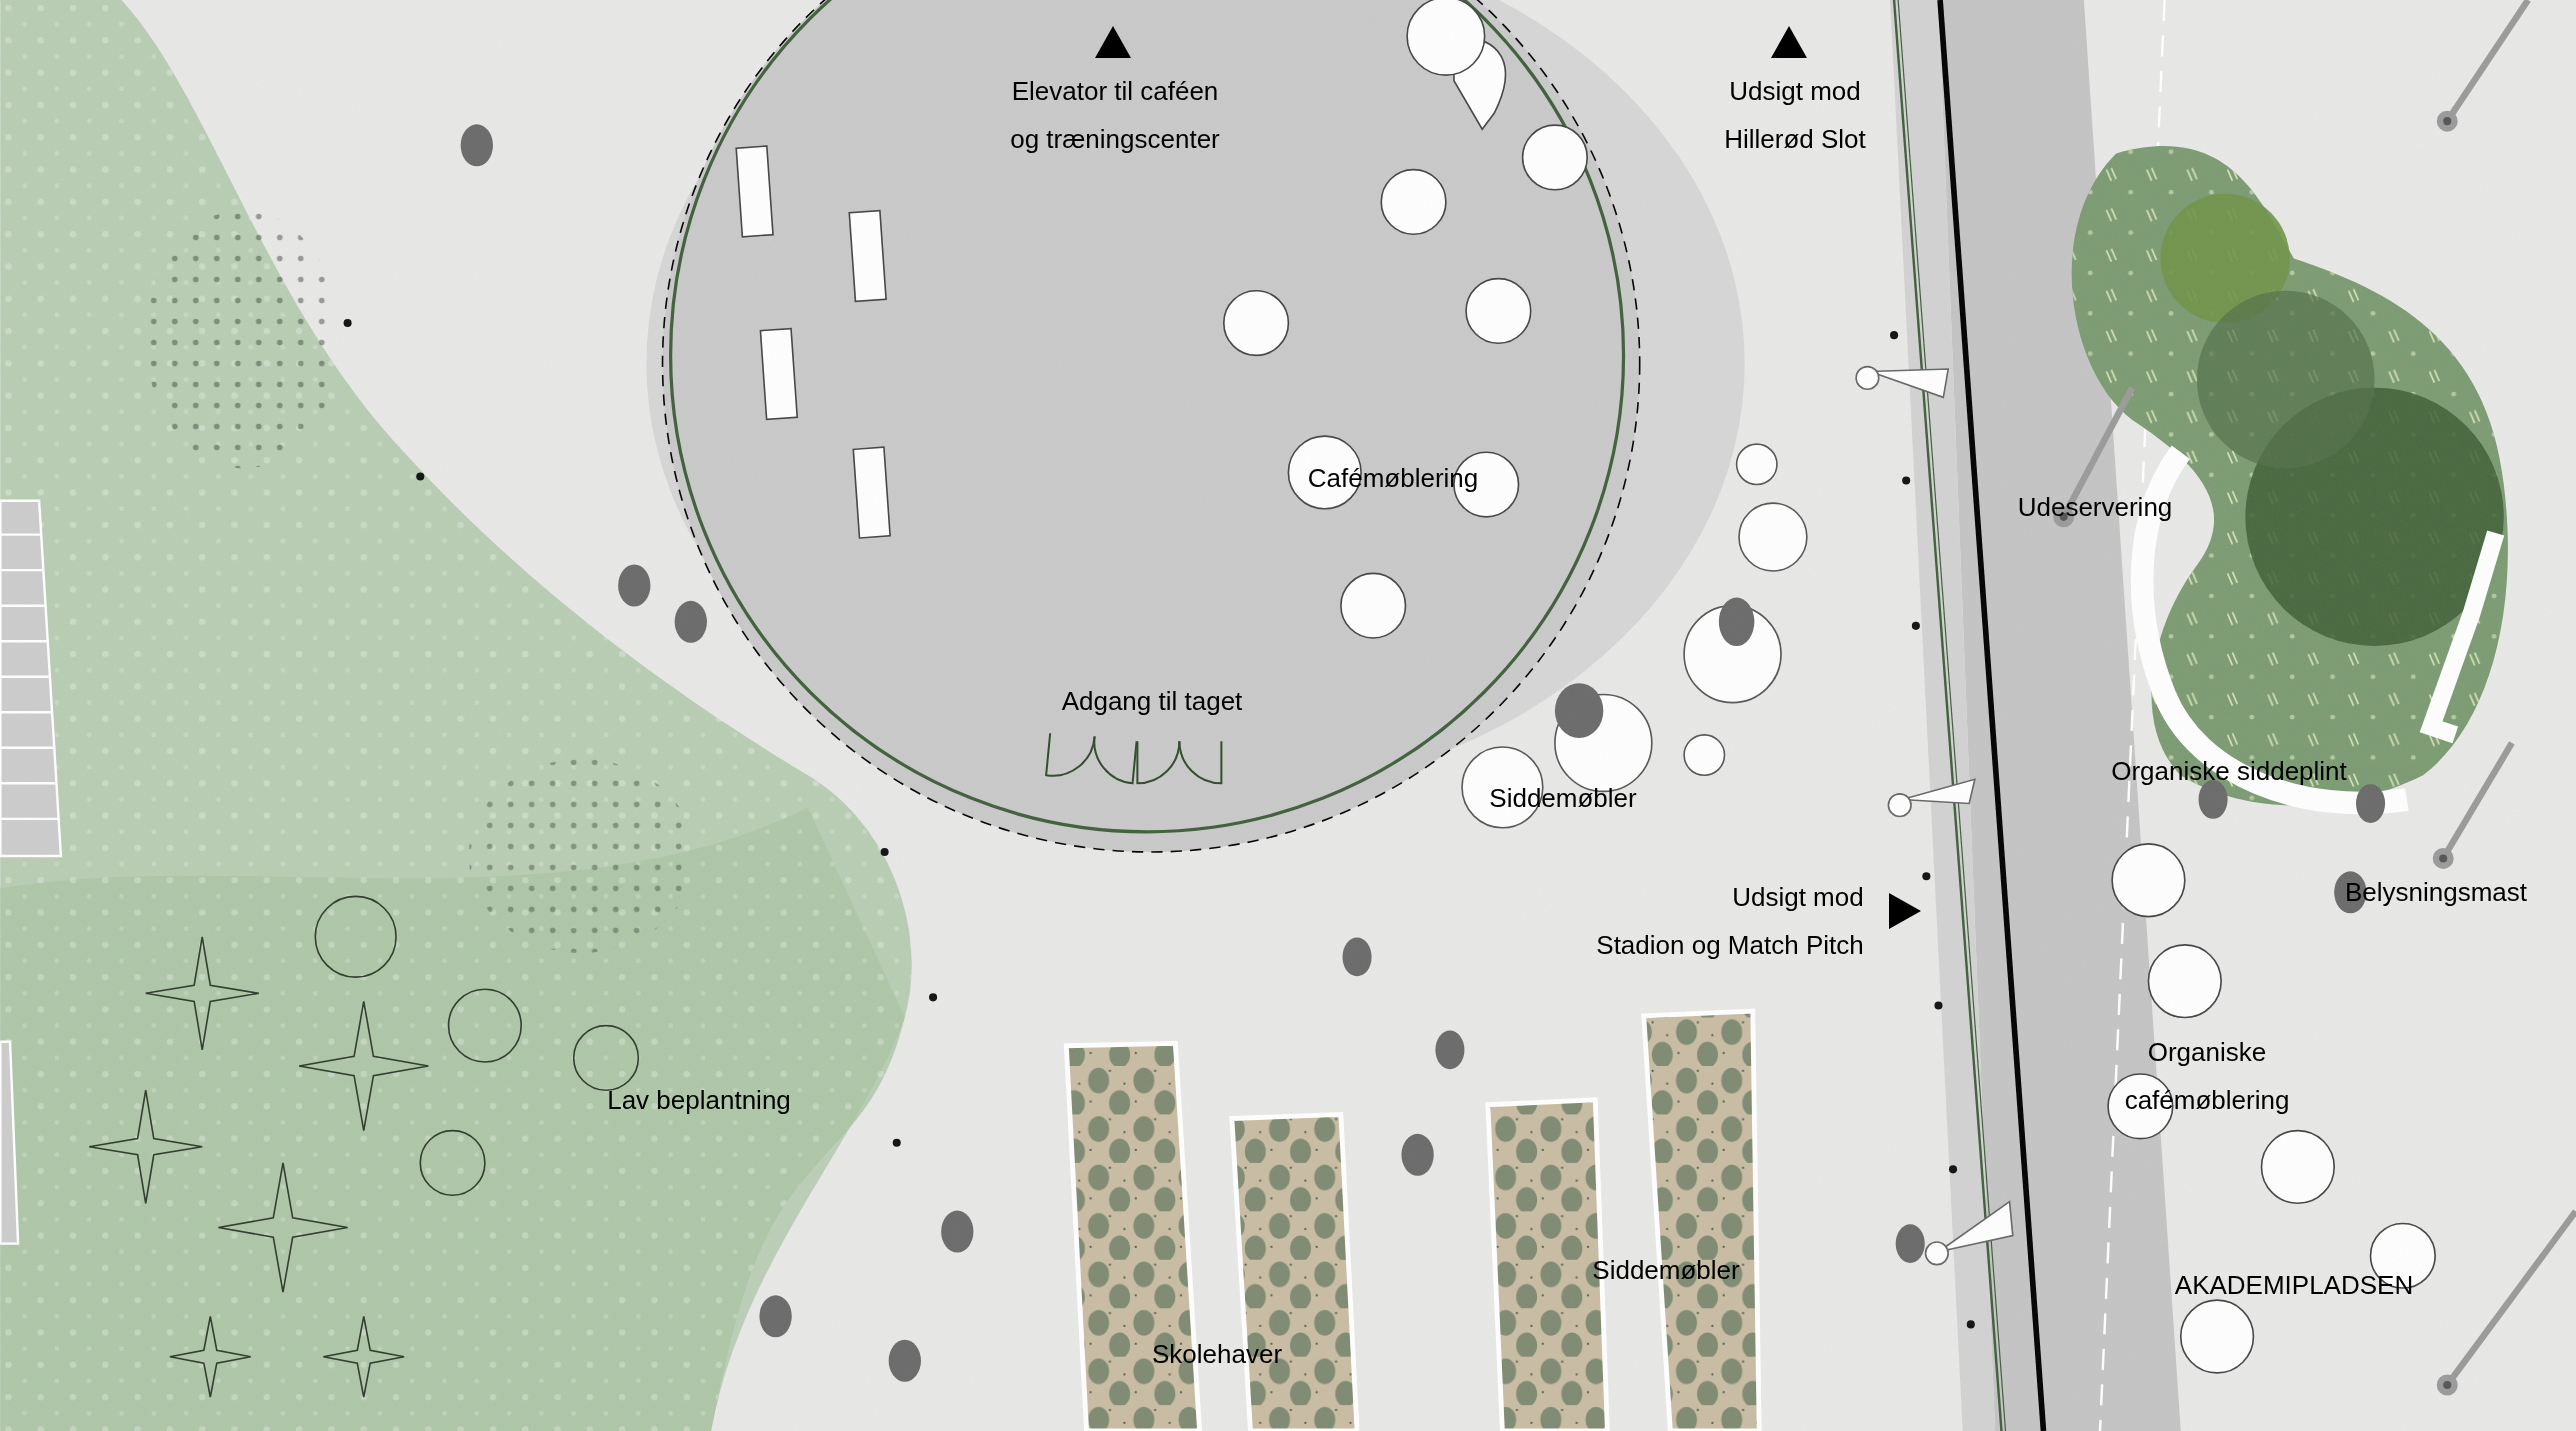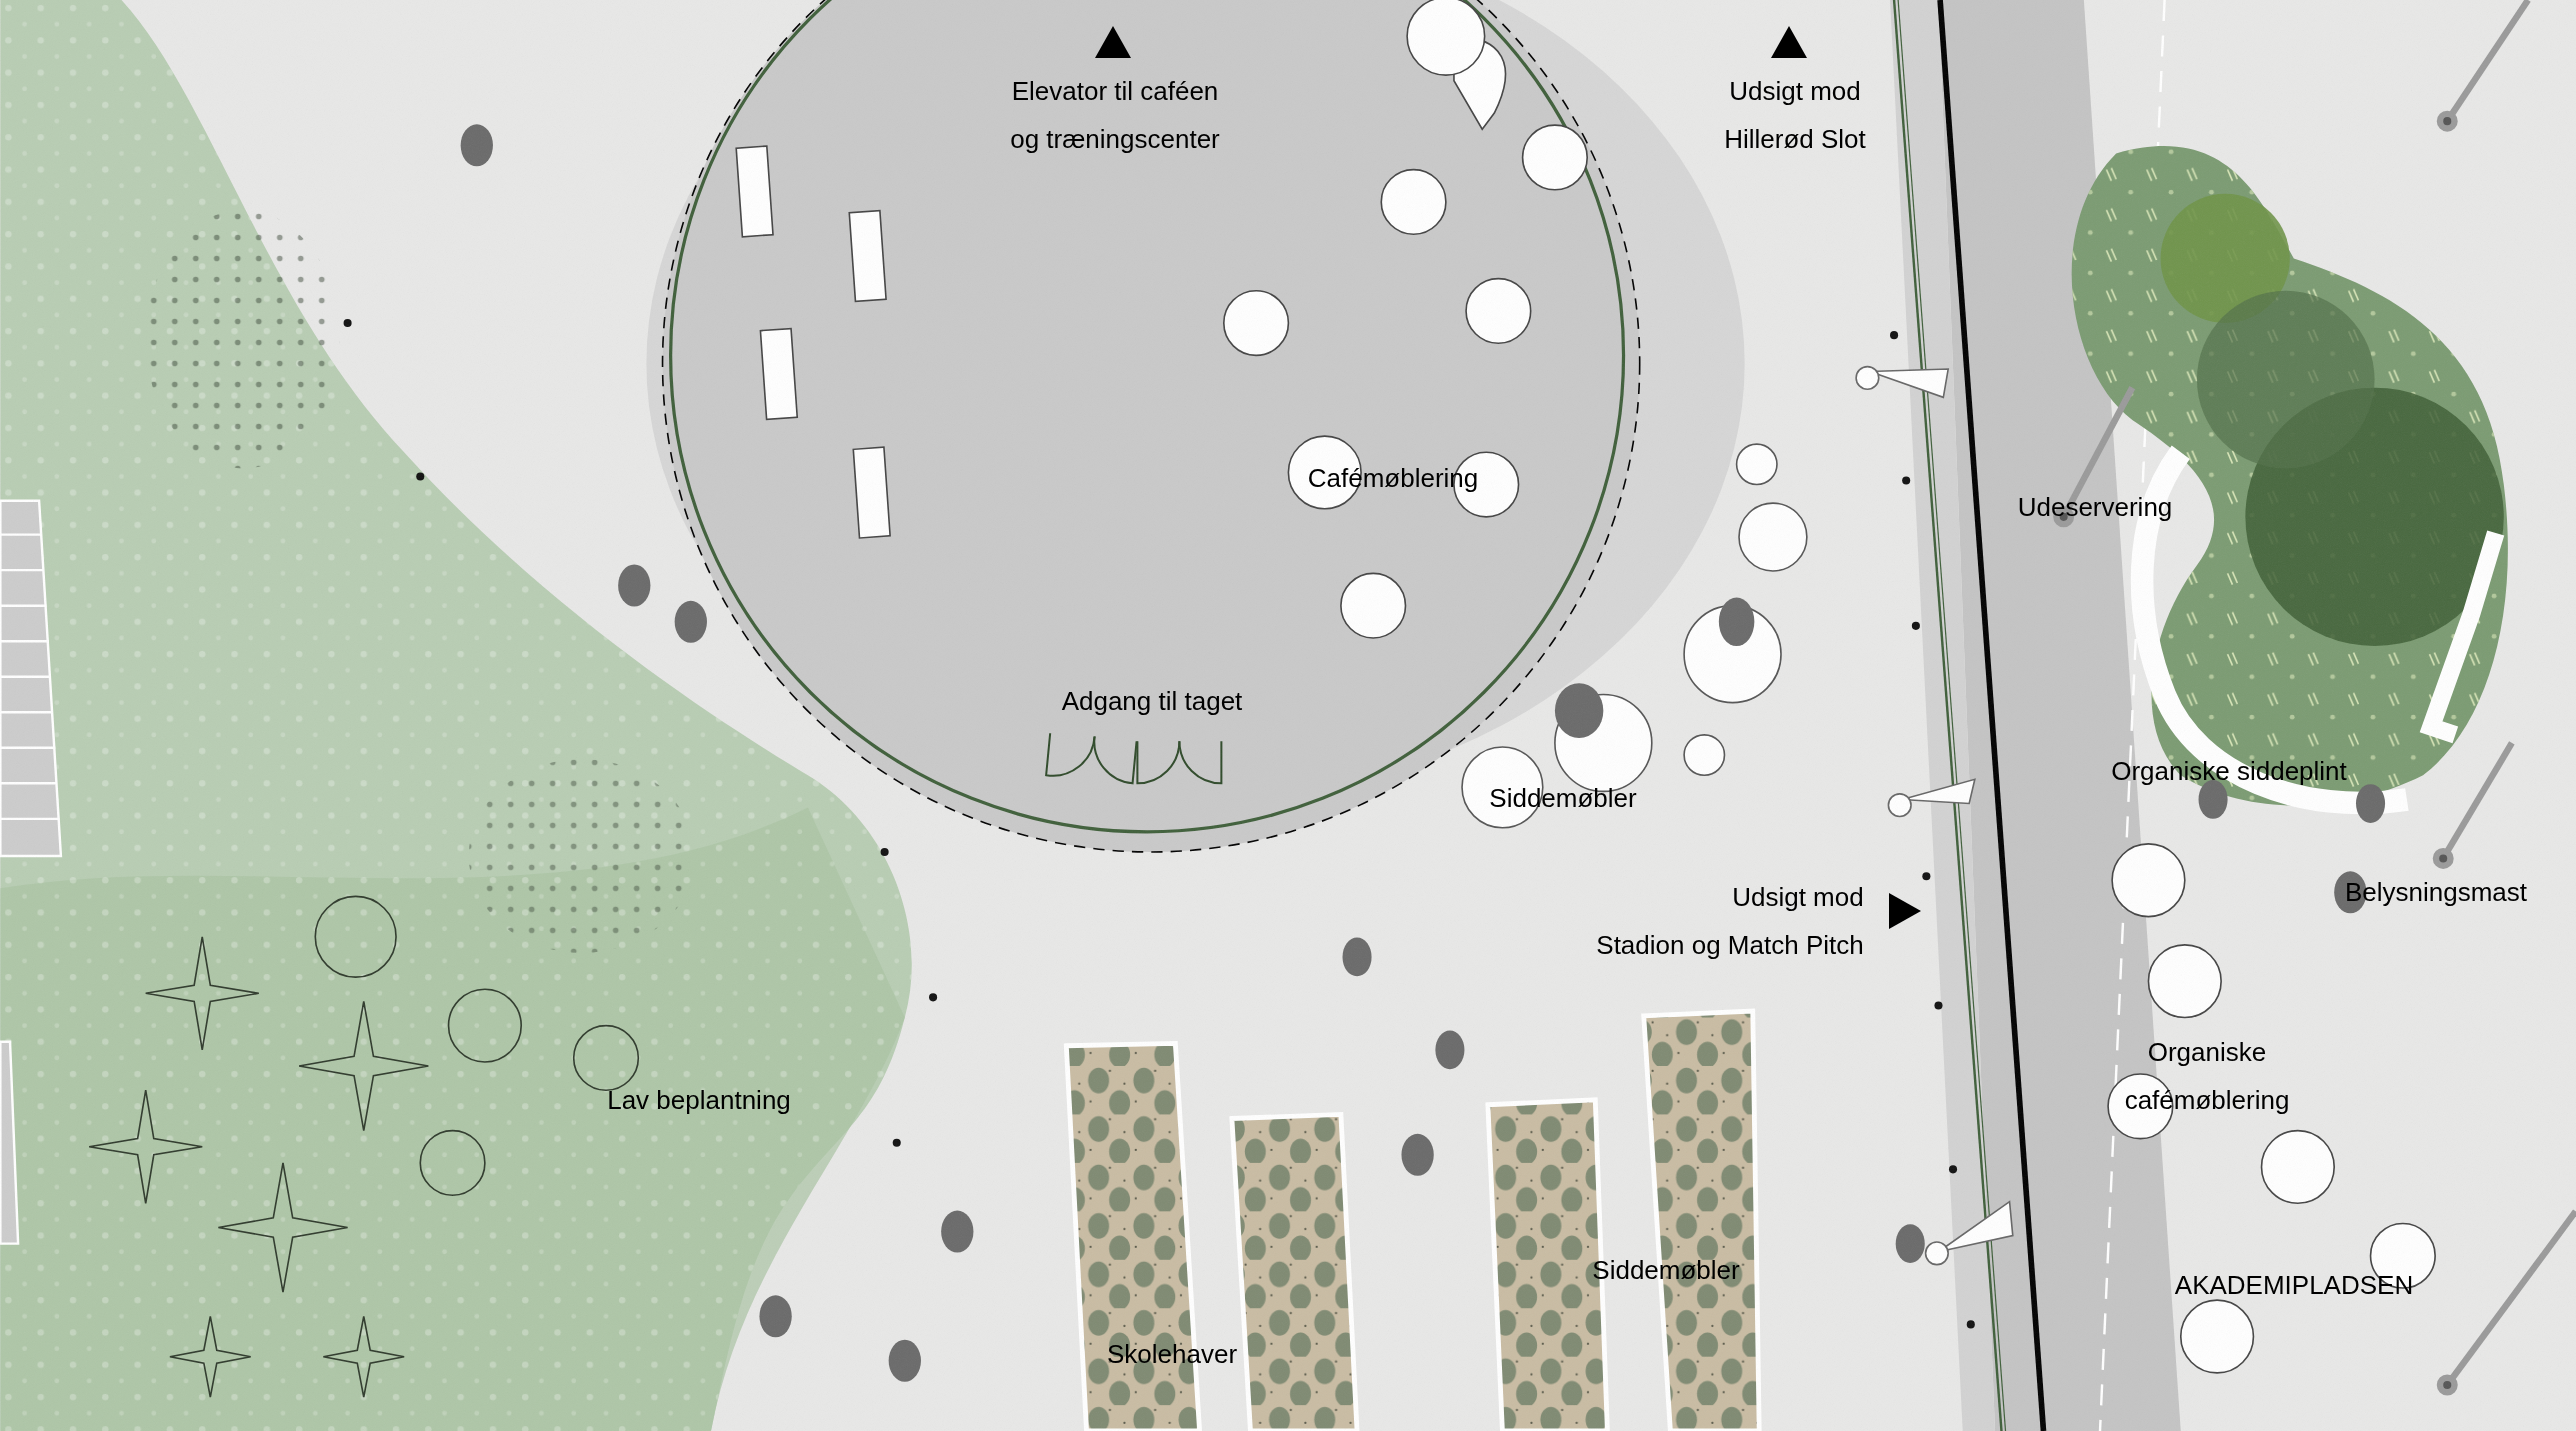--- a/index.html
+++ b/index.html
@@ -236,15 +236,15 @@
 </div>
 <div class="label" style="left:2095px;top:507px;">Udeservering</div>
 <div class="label" style="left:2181px;top:771px;margin-left:48px;">Organiske siddeplint</div>
 <div class="label" style="left:2436px;top:892px;">Belysningsmast</div>
 <div class="label" style="left:2207px;top:1068px;">
   <span>Organiske</span>
   <span>cafémøblering</span>
 </div>
 <div class="label" style="left:2294px;top:1264px;margin-top:21px;">AKADEMIPLADSEN</div>
 <div class="label" style="left:699px;top:1100px;">Lav beplantning</div>
-<div class="label" style="left:1172px;top:1354px;text-align:center;">Skolehaver</div>
+<div class="label" style="left:1217px;top:1354px;text-align:center;">Skolehaver</div>
 <div class="label" style="left:1666px;top:1270px;">Siddemøbler</div>
 
 
 </body></html>

